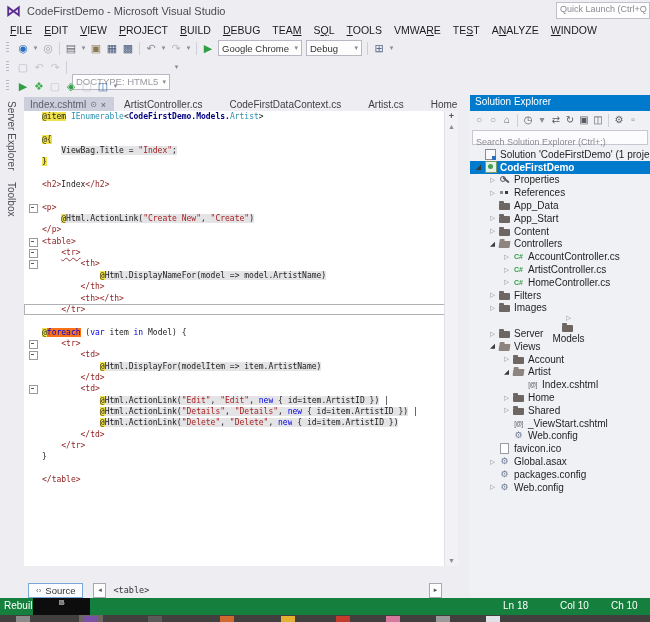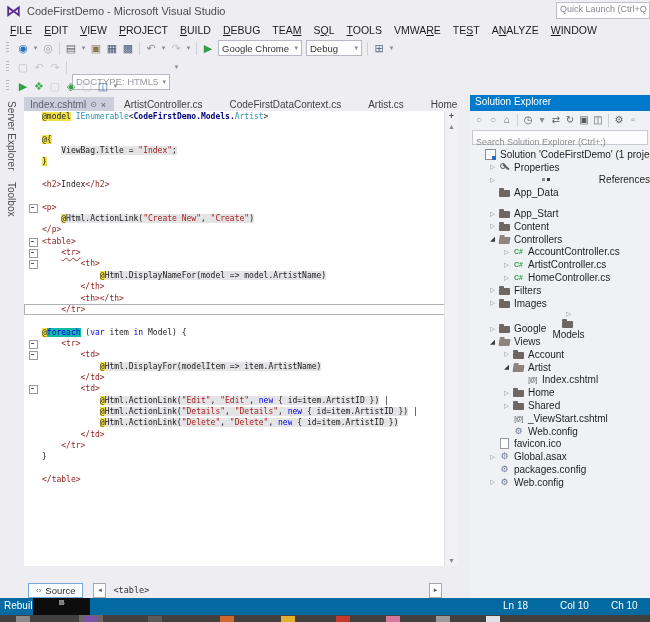--- a/index.html
+++ b/index.html
@@ -47,21 +47,21 @@
   .cl.cur{outline:1px solid #b0b0b5;outline-offset:-1px}
   .fold{position:absolute;left:5px;top:2px;width:7px;height:7px;border:1px solid #9a9a9a;background:#fff}
   .fold::after{content:"";position:absolute;left:1px;top:2px;width:3px;height:1px;background:#555}
   .c-p{color:#1a1a1a}
   .c-k{color:#0000e6}
   .c-t{color:#2b91af}
   .c-g{color:#8f1b1b}
   .c-s{color:#a82222}
   .c-n{color:#000080;font-weight:bold}
   .c-hl{background:#f0e24d;color:#1a1a1a}
-  .c-hk{background:#14b8a6;color:#0000e6}
+  .c-hk{background:#f97316;color:#0000e6}
   .c-sh{background:#e4e4e6}
   .c-sq{text-decoration:underline wavy #9c3a3a 1px;text-underline-offset:2px}
   .vsb{position:absolute;right:0;top:16px;width:13px;height:455px;background:#f2f2f4;border-left:1px solid #e0e0e6}
   .vsb .sa{position:absolute;left:0;width:13px;text-align:center;font-size:7px;color:#8a8a92}
   .vsb .split{position:absolute;left:0;width:13px;text-align:center;top:0px;font-size:9px;color:#55555c;font-weight:bold}
   .zoomrow{position:absolute;left:0;top:471px;width:421px;height:14px;display:flex;align-items:center;background:#eeeef2}
   .zoombox{font-size:9px;color:#333;padding:0 2px 0 4px;display:flex;align-items:center;gap:3px;flex:none}
   .zoombox .za{font-size:7px;color:#8a8a92}
   .hsb{flex:1;height:12px;background:#f2f2f4;position:relative}
   .hsb .ha{position:absolute;top:1px;font-size:7px;color:#8a8a92}
@@ -102,21 +102,21 @@
   .ic-sol::after{content:"";position:absolute;right:-1px;bottom:-1px;width:4px;height:4px;background:#2a6fc2}
   .ic-proj{width:10px;height:10px;background:#e7f0e4;border:1px solid #7a9a6a;position:relative}
   .ic-proj::after{content:"";position:absolute;left:2px;top:2px;width:5px;height:5px;border-radius:50%;background:#3f9e4f}
   .ic-wrench{width:10px;height:10px;position:relative}
   .ic-wrench::before{content:"";position:absolute;left:0;top:1px;width:4px;height:4px;border:1px solid #5a5a64;border-radius:50%}
   .ic-wrench::after{content:"";position:absolute;left:2px;top:4px;width:8px;height:2px;background:#5a5a64;transform:rotate(40deg);border-radius:1px}
   .ic-refs{width:9px;height:9px;position:relative}
   .ic-refs::before{content:"";position:absolute;left:0;top:3px;width:3px;height:3px;background:#8a8a92}
   .ic-refs::after{content:"";position:absolute;left:5px;top:3px;width:3px;height:3px;background:#3a3a40}
   
-  .statusbar{position:absolute;left:0;right:0;top:598px;height:17px;background:#0369a1;color:#fff;font-size:10px}
+  .statusbar{position:absolute;left:0;right:0;top:598px;height:17px;background:#15803d;color:#fff;font-size:10px}
   .statusbar span{position:absolute;top:2px;white-space:nowrap}
   .status-build{left:4px}
   .status-ln{left:503px}
   .status-col{left:560px}
   .status-ch{left:611px}
   .status-popup{position:absolute;left:33px;top:0;width:57px;height:17px;background:#0d0d0d;
       display:flex;align-items:center;justify-content:center;gap:4px}
   .pp1{width:0;height:0;border-left:3px solid transparent;border-right:3px solid transparent;border-bottom:4px solid #9a9a9a}
   .pp2{width:5px;height:5px;background:#8a8a8a}
   .pp3{width:0;height:0;border-left:4px solid #777;border-top:4px solid transparent}
@@ -215,21 +215,21 @@
         <span class="pin">⊙</span>
         <span class="cls">×</span>
       </div>
       <div class="etab"><span>ArtistController.cs</span></div>
       <div class="etab"><span>CodeFirstDataContext.cs</span></div>
       <div class="etab"><span>Artist.cs</span></div>
       <div class="etab"><span>HomeContr</span></div>
     </div>
   <span class="tab-list-btn">▾</span>
   <div class="code-wrap" id="code-lines">
-      <div class="cl"><span class="c-hl">@model</span><span class="c-p"> </span><span class="c-t">IEnumerable</span><span class="c-p">&lt;</span><span class="c-n">CodeFirstDemo.Models.</span><span class="c-t">Artist</span><span class="c-p">&gt;</span></div>
+      <div class="cl"><span class="c-hl">@item</span><span class="c-p"> </span><span class="c-t">IEnumerable</span><span class="c-p">&lt;</span><span class="c-n">CodeFirstDemo.Models.</span><span class="c-t">Artist</span><span class="c-p">&gt;</span></div>
       <div class="cl"></div>
       <div class="cl"><span class="c-hl">@{</span></div>
       <div class="cl"><span class="c-p">    </span><span class="c-p c-sh">ViewBag.Title = </span><span class="c-s c-sh">"Index"</span><span class="c-p c-sh">;</span></div>
       <div class="cl"><span class="c-hl">}</span></div>
       <div class="cl"></div>
       <div class="cl"><span class="c-g">&lt;h2&gt;</span><span class="c-p">Index</span><span class="c-g">&lt;/h2&gt;</span></div>
       <div class="cl"></div>
       <div class="cl"><span class="fold"></span><span class="c-g">&lt;p&gt;</span></div>
       <div class="cl"><span class="c-p">    </span><span class="c-hl">@</span><span class="c-p c-sh">Html.ActionLink(</span><span class="c-s c-sh">"Create New"</span><span class="c-p c-sh">, </span><span class="c-s c-sh">"Create"</span><span class="c-p c-sh">)</span></div>
       <div class="cl"><span class="c-g">&lt;/p&gt;</span></div>
@@ -295,42 +295,49 @@
     <input placeholder="Search Solution Explorer (Ctrl+;)" style="">
   </div>
   <div class="se-tree" id="se-tree">
       <div class="trow" style="padding-left: 3px;">
         <span class="texp"></span>
         <span class="ticon">
           <span class="ic-sol"></span>
         </span>
         <span>Solution 'CodeFirstDemo' (1 project)</span>
       </div>
+      <div class="trow sel" style="padding-left: 3px;">
+        <span class="texp open">◢</span>
+        <span class="ticon">
+          <span class="ic-proj"></span>
+        </span>
+        <span>CodeFirstDemo</span>
+      </div>
       <div class="trow" style="padding-left: 17px;">
         <span class="texp">▷</span>
         <span class="ticon">
           <span class="ic-wrench"></span>
         </span>
         <span>Properties</span>
       </div>
-      <div class="trow" style="padding-left: 17px; justify-content: space-between;">
+      <div class="trow" style="padding-left: 17px;">
         <span class="texp">▷</span>
         <span class="ticon">
           <span class="ic-refs"></span>
         </span>
         <span>References</span>
       </div>
       <div class="trow" style="padding-left: 17px;">
         <span class="texp"></span>
         <span class="ticon">
           <span class="ic-folder"></span>
         </span>
         <span>App_Data</span>
       </div>
-      <div class="trow" style="padding-left: 17px; margin-top: 8px;">
+      <div class="trow" style="padding-left: 17px;">
         <span class="texp">▷</span>
         <span class="ticon">
           <span class="ic-folder"></span>
         </span>
         <span>App_Start</span>
       </div>
       <div class="trow" style="padding-left: 17px;">
         <span class="texp">▷</span>
         <span class="ticon">
           <span class="ic-folder"></span>
@@ -384,21 +391,21 @@
         <span class="ticon">
           <span class="ic-folder"></span>
         </span>
         <span>Models</span>
       </div>
       <div class="trow" style="padding-left: 17px;">
         <span class="texp">▷</span>
         <span class="ticon">
           <span class="ic-folder"></span>
         </span>
-        <span>Google</span>
+        <span>Server</span>
       </div>
       <div class="trow" style="padding-left: 17px;">
         <span class="texp open">◢</span>
         <span class="ticon">
           <span class="ic-foldero"></span>
         </span>
         <span>Views</span>
       </div>
       <div class="trow" style="padding-left: 31px;">
         <span class="texp">▷</span>

